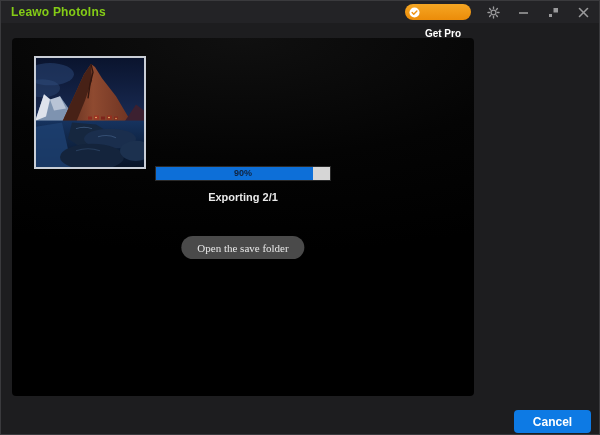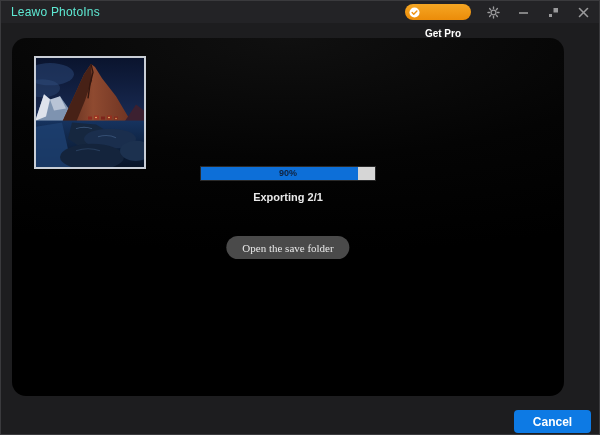--- a/index.html
+++ b/index.html
@@ -12,43 +12,43 @@
     border:1px solid #3a3a3d;
   }
   
   .titlebar {
     position:absolute; top:0; left:0; right:0; height:22px;
     background:#232326;
     display:flex; align-items:center;
     padding:0 8px 0 10px;
   }
   .title {
-    color:#5eead4; font-size:12px; font-weight:normal; letter-spacing:.2px;
+    color:#84cc16; font-size:12px; font-weight:bold; letter-spacing:.2px;
   }
   .titlebar-right {
     margin-left:auto; display:flex; align-items:center; gap:14px;
   }
   .getpro {
     display:flex; align-items:center; gap:5px;
     background:linear-gradient(#f5a623,#ec8c09);
     border:none; border-radius:9px;
     height:16px; padding:0 10px 0 4px;
     cursor:pointer;
   }
   .getpro-badge { width:11px; height:11px; display:block; }
   .getpro-label { color:#fff; font-size:10px; font-weight:bold; line-height:16px;margin-top:43px; }
   .tb-icon {
     width:16px; height:16px; display:flex; align-items:center; justify-content:center;
     cursor:pointer;
   }
   
   .panel {
-    position:absolute; left:11px; top:37px; width:552px; height:358px;
+    position:absolute; left:11px; top:37px; width:462px; height:358px;
     background:radial-gradient(ellipse 120% 60% at 50% 0%, #101010 0%, #040404 55%, #000 100%);
-    border-radius:14px;
+    border-radius:4px;
   }
   .thumb {
     position:absolute; left:22px; top:18px;
     width:112px; height:113px;
     border:2px solid #c9ced6;
     background:#0a1530;
   }
   .thumb svg { width:100%; height:100%; display:block; }
   .progress {
     position:absolute; top:129px; left:50%; transform:translateX(-50%);

